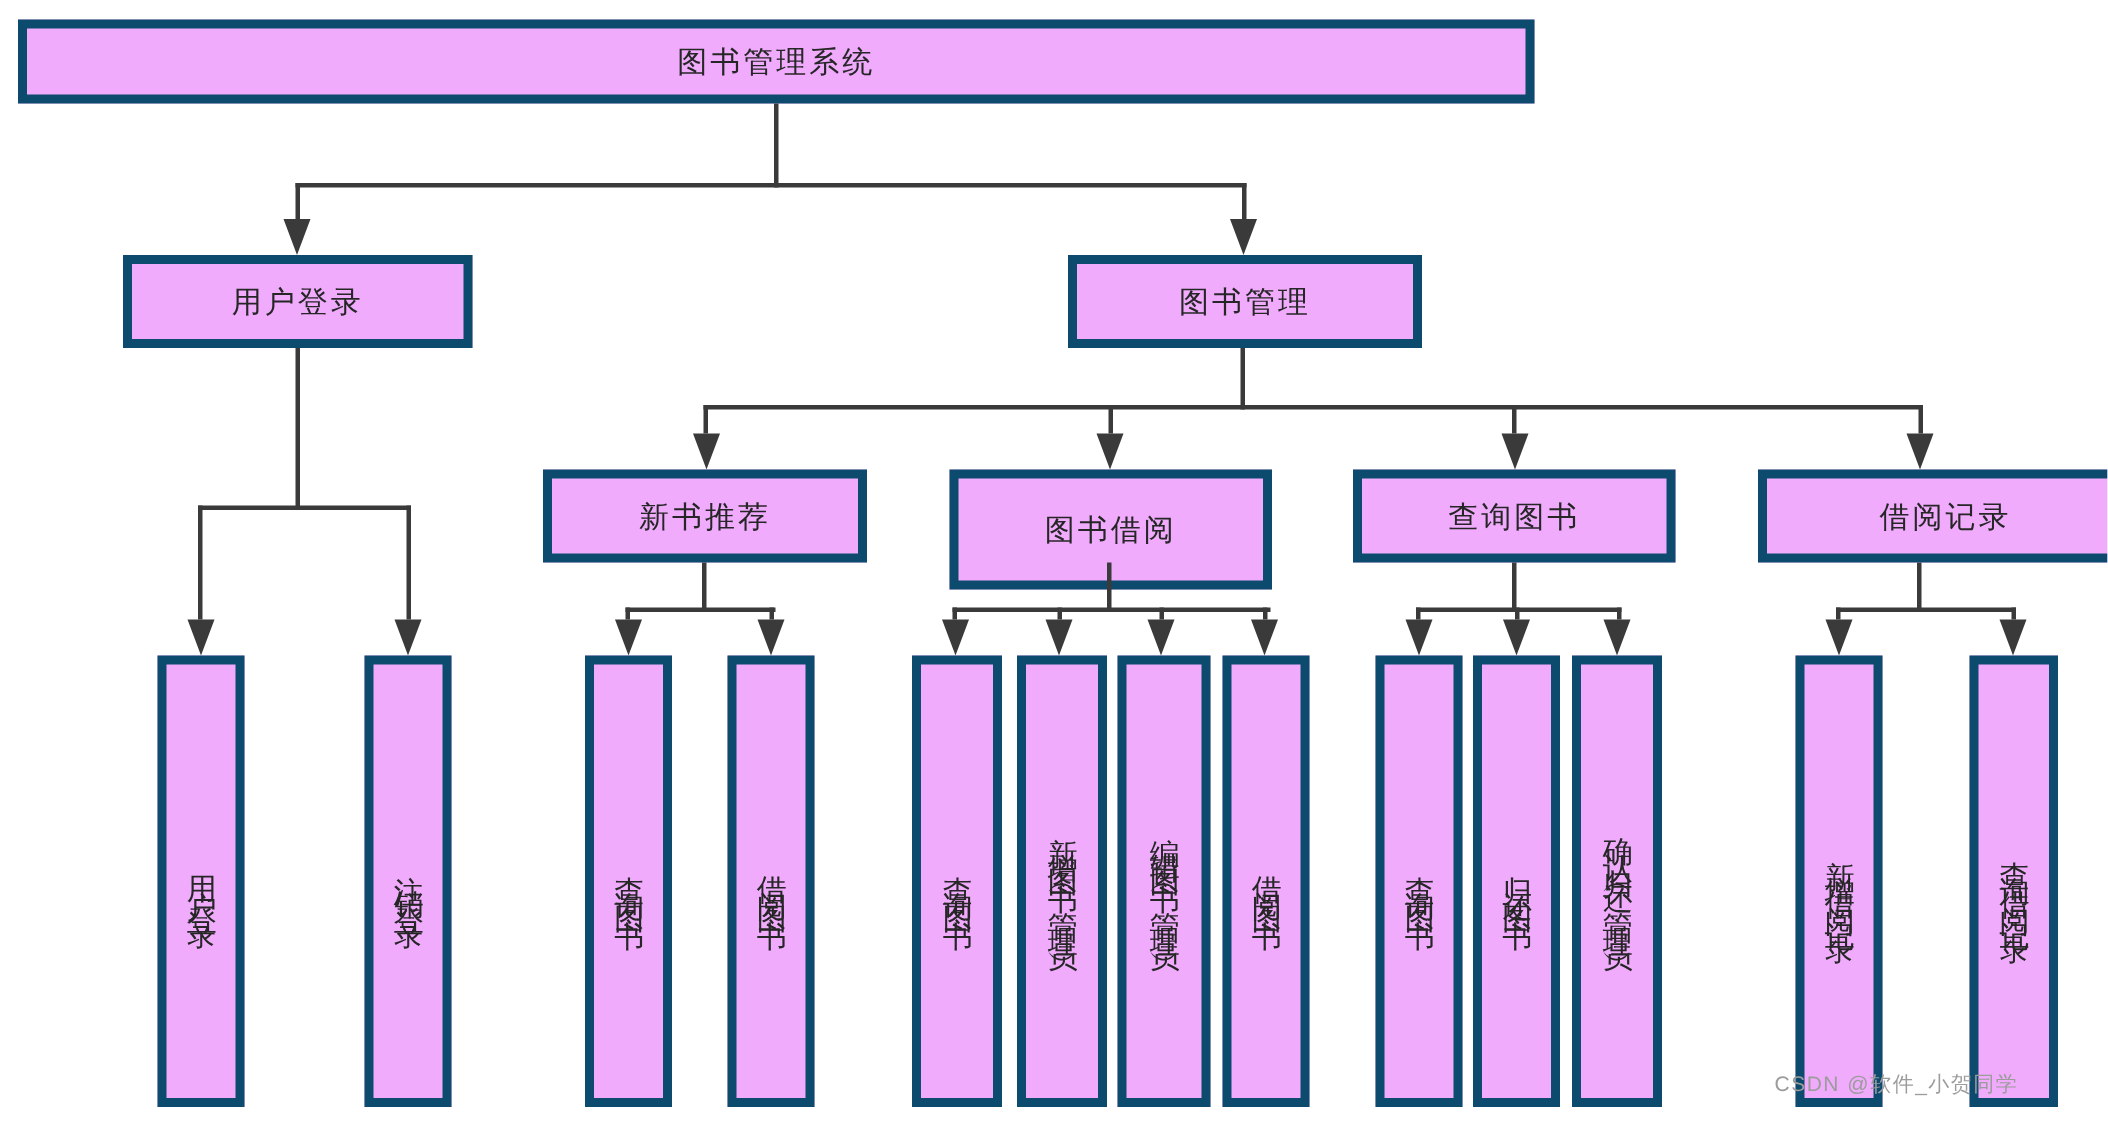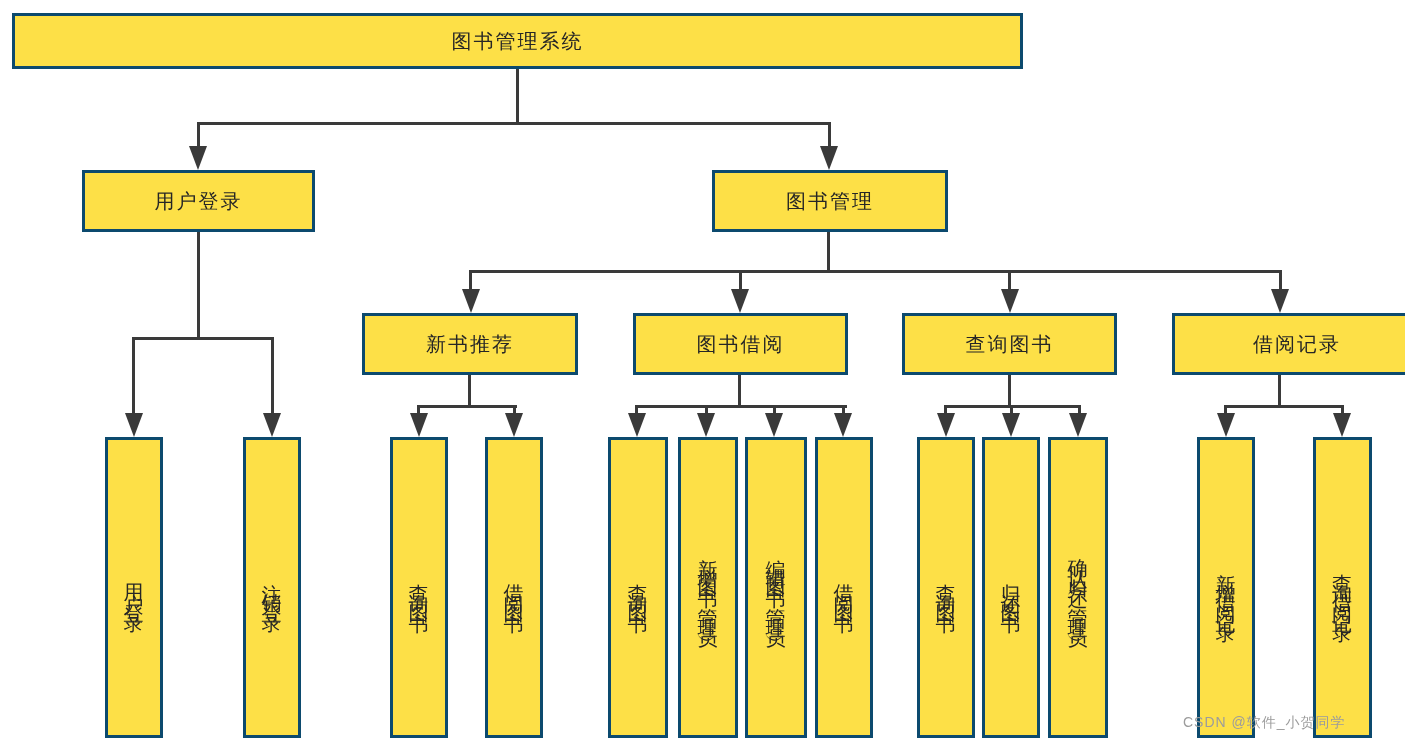--- a/index.html
+++ b/index.html
@@ -1,21 +1,21 @@
 <!DOCTYPE html>
 <html><head>
 <meta charset="utf-8">
 <style>
   html,body{margin:0;padding:0;background:#ffffff;}
   .stage{
     position:relative;width:1405px;height:747px;background:#ffffff;overflow:hidden;
     font-family:"Liberation Sans","DejaVu Sans",sans-serif;
   }
   .box{
-    position:absolute;box-sizing:border-box;border:3px solid #0c4a6e;background:#fde047;
+    position:absolute;box-sizing:border-box;border:6px solid #0c4a6e;background:#f0abfc;
     display:flex;align-items:center;justify-content:center;
   }
   .hlabel{font-size:20px;color:#262626;letter-spacing:2px;white-space:nowrap;}
   .vlabel{
     writing-mode:vertical-rl;text-orientation:mixed;
     font-size:20px;color:#262626;letter-spacing:10px;line-height:1;white-space:nowrap;
   }
   .line{position:absolute;background:#3a3a3a;}
   .arrow{
     position:absolute;width:0;height:0;
@@ -39,21 +39,21 @@
   <div class="box" style="left:82px;top:170px;width:233px;height:62px;">
     <span class="hlabel">用户登录</span>
   </div>
   <div class="box" style="left:712px;top:170px;width:236px;height:62px;">
     <span class="hlabel">图书管理</span>
   </div>
 
   <div class="box" style="left:362px;top:313px;width:216px;height:62px;">
     <span class="hlabel">新书推荐</span>
   </div>
-  <div class="box" style="left:633px;top:313px;width:215px;height:62px;">
+  <div class="box" style="left:633px;top:313px;width:215px;height:80px;">
     <span class="hlabel">图书借阅</span>
   </div>
   <div class="box" style="left:902px;top:313px;width:215px;height:62px;">
     <span class="hlabel">查询图书</span>
   </div>
   <div class="box" style="left:1172px;top:313px;width:250px;height:62px;">
     <span class="hlabel">借阅记录</span>
   </div>
 
   <div class="box" style="left:105px;top:437px;width:58px;height:301px;">

